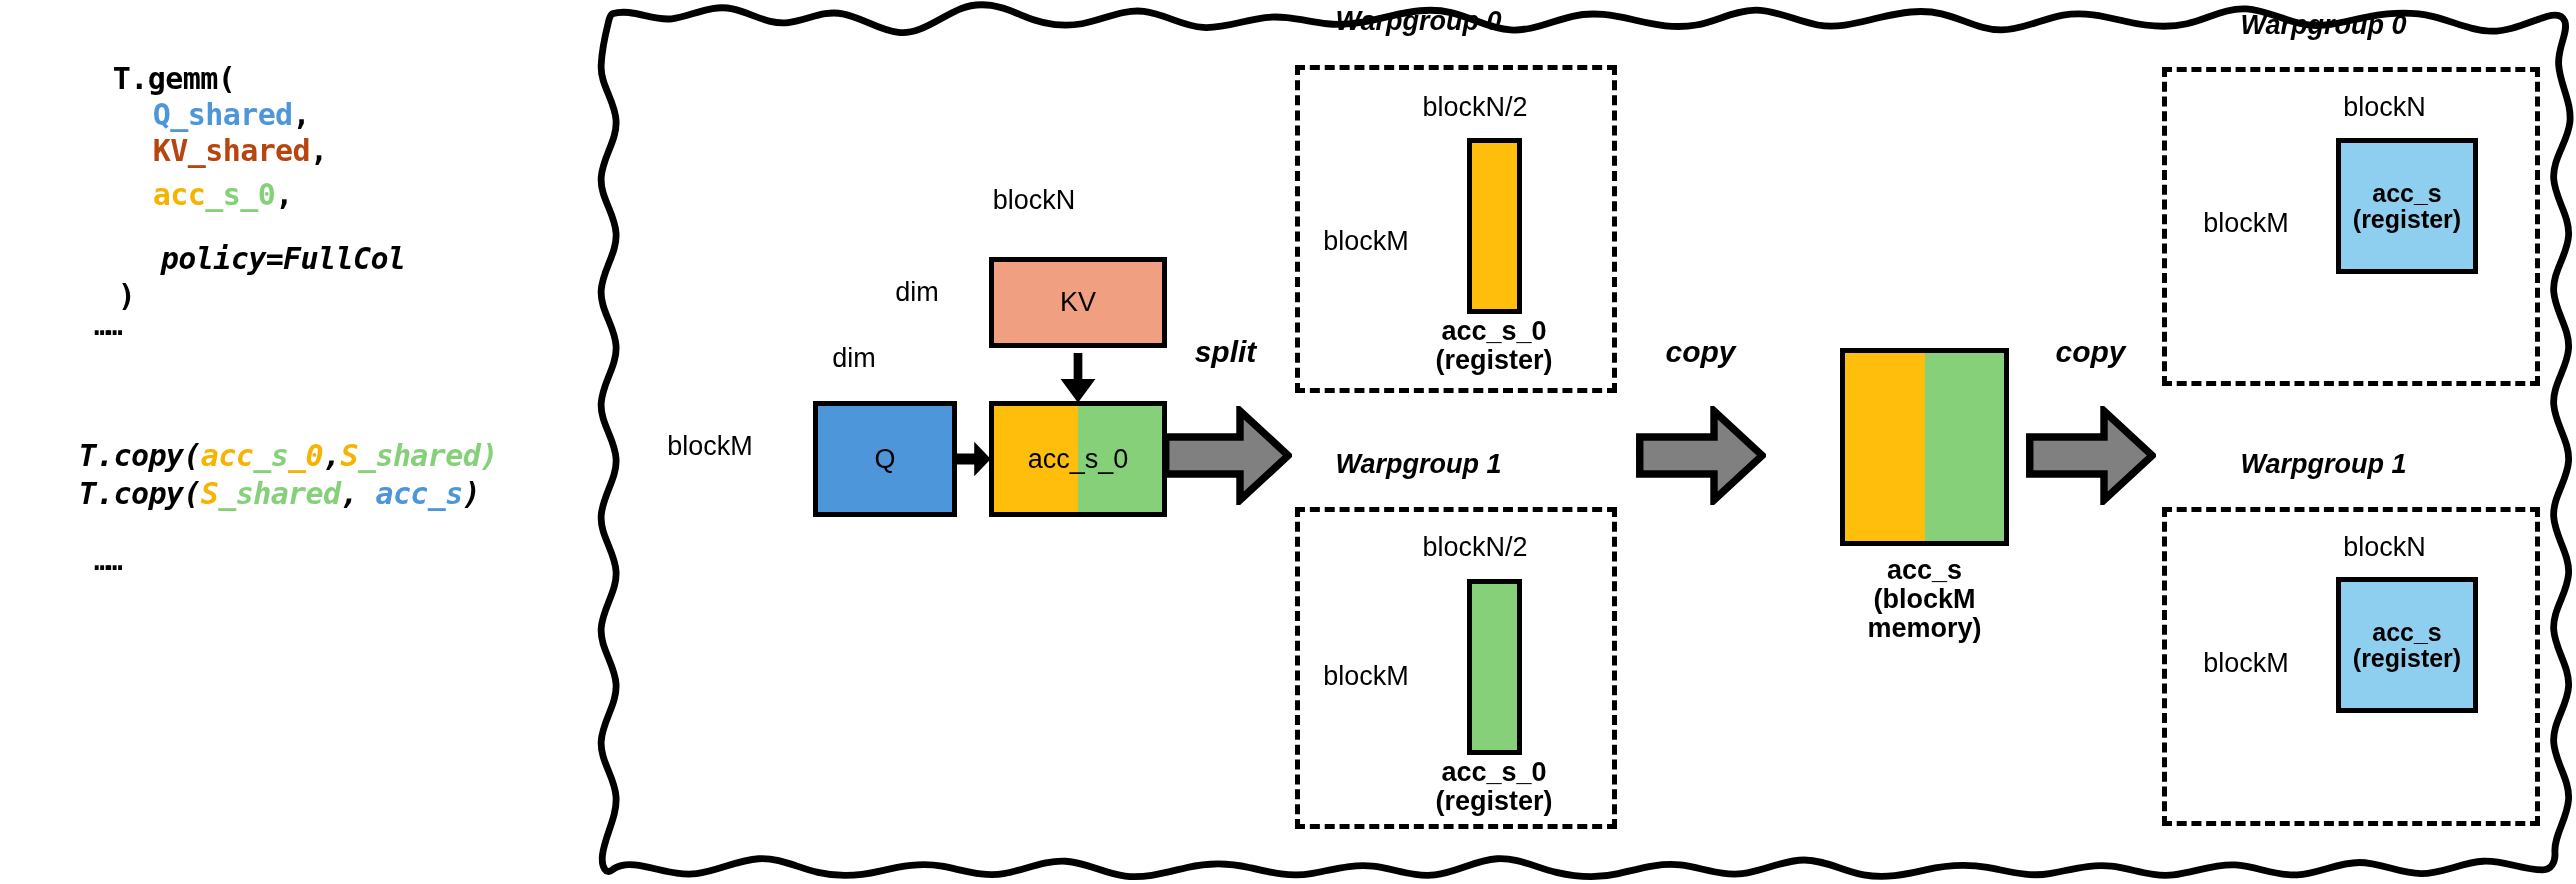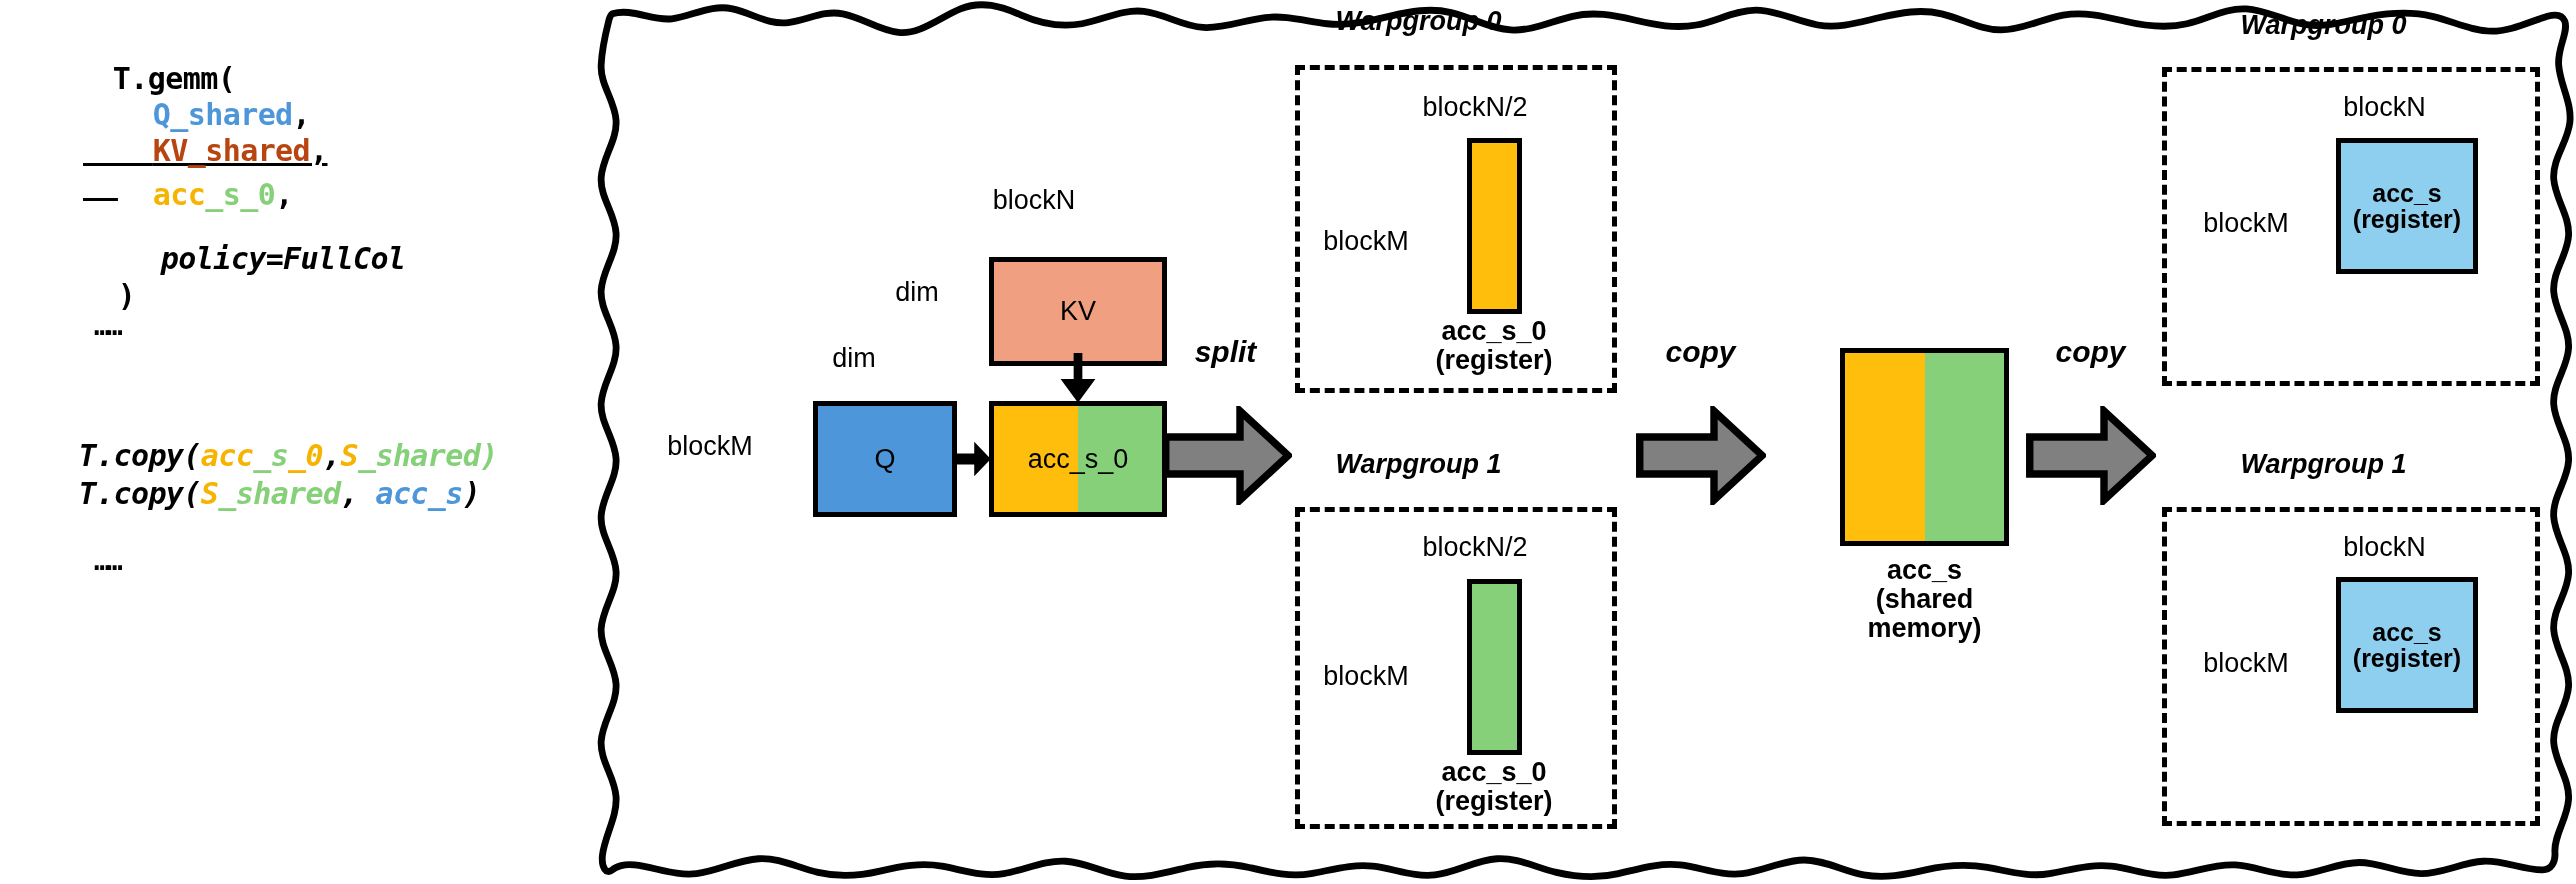--- a/index.html
+++ b/index.html
@@ -54,21 +54,21 @@
 <div id="code-panel" class="abs">
 
   <div class="code-line" style="left:43px; top:26px;">
     <span class="tok c-black">T.gemm(</span>
   </div>
 
   <div class="code-line" style="left:83px; top:62px;">
     <span class="tok c-blue">Q_shared</span><span class="tok c-black">,</span>
   </div>
 
-  <div class="code-line" style="left:83px; top:98px;text-decoration:underline;">
+  <div class="code-line" style="left:83px; top:98px;">
     <span class="tok c-rust">KV_shared</span><span class="tok c-black">,</span>
   </div>
 
   <div class="code-line" style="left:83px; top:142px;">
     <span class="tok c-amber">acc</span><span class="tok c-green">_s</span><span class="tok c-green">_0</span><span class="tok c-black">,</span>
   </div>
 
 
   <div class="code-line ital" style="left:91px; top:206px;">
     <span class="tok c-black">policy=FullCol</span>
@@ -196,21 +196,21 @@
 </div>
 
 <div class="lbl" style="left:654px; top:432px; width:112px;">blockM</div>
 
 <div class="lbl" style="left:966px; top:186px; width:136px;">blockN</div>
 
 <div class="lbl" style="left:880px; top:278px; width:74px;">dim</div>
 
 <div class="lbl" style="left:817px; top:344px; width:74px;">dim</div>
 
-<div class="blk" style="left:989px; top:257px; width:178px; height:109px; background:#f0a080;align-items:center;">
+<div class="blk" style="left:989px; top:257px; width:178px; height:91px; background:#f0a080;align-items:center;">
   <span>KV</span>
 </div>
 
 <div class="blk" style="left:813px; top:401px; width:144px; height:116px; background:#4d96d9;">
   <span>Q</span>
 </div>
 
 <div class="blk split-fill" style="left:989px; top:401px; width:178px; height:116px; background:#ffffff;">
   <div class="half" style="position:absolute;left:0;top:0;width:50%;background:#ffbe0b;"></div>
   <div class="half" style="position:absolute;left:50%;top:0;width:50%;background:#86d07a;"></div>
@@ -263,21 +263,21 @@
     <path d="M6 50 H126 V8 L204 80 L126 152 V110 H6 Z" fill="#808080" stroke="#000" stroke-width="12" stroke-linejoin="miter"></path>
   </svg>
 </div>
 
 <div class="blk split-fill" style="left:1840px; top:348px; width:169px; height:198px; background:#ffffff;">
   <div class="half" style="position:absolute;left:0;top:0;width:50%;background:#ffbe0b;"></div>
   <div class="half" style="position:absolute;left:50%;top:0;width:50%;background:#86d07a;"></div>
 </div>
 <div class="lbl bold" style="left:1819px; top:556px; width:211px;">
   <span>acc_s</span><br>
-  <span>(shared</span><br>
+  <span>(blockM</span><br>
   <span>memory)</span>
 </div>
 
 <div class="lbl ital" style="left:2038px; top:336px; width:105px; font-size:30px;">copy</div>
 <div class="garrow" style="left:2026px; top:406px;">
   <svg width="130" height="99" viewBox="0 0 210 160">
     <path d="M6 50 H126 V8 L204 80 L126 152 V110 H6 Z" fill="#808080" stroke="#000" stroke-width="12" stroke-linejoin="miter"></path>
   </svg>
 </div>
 

